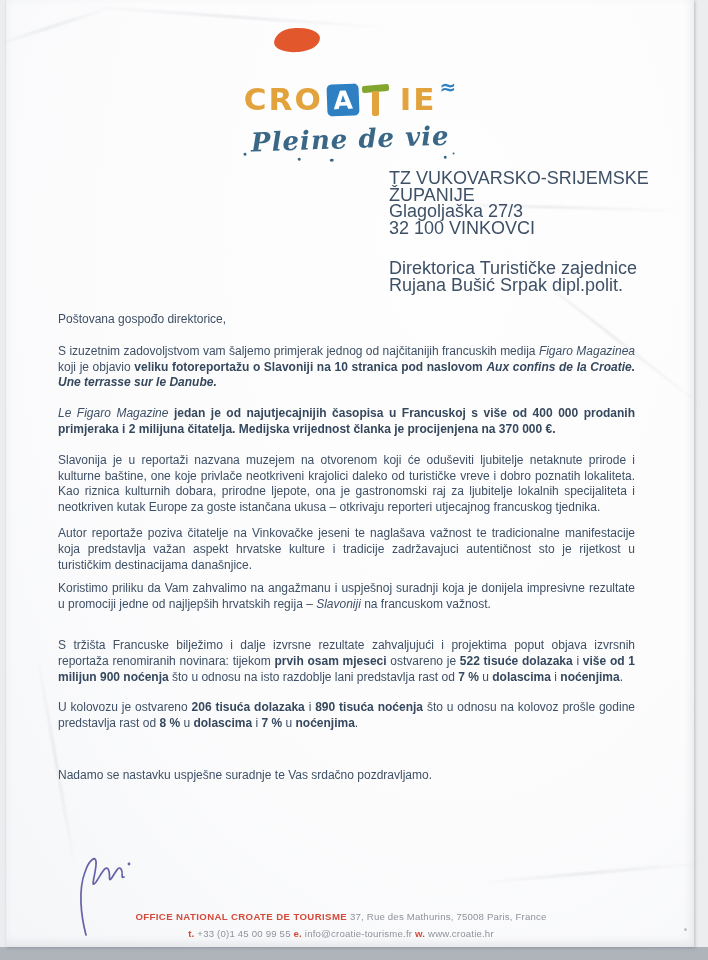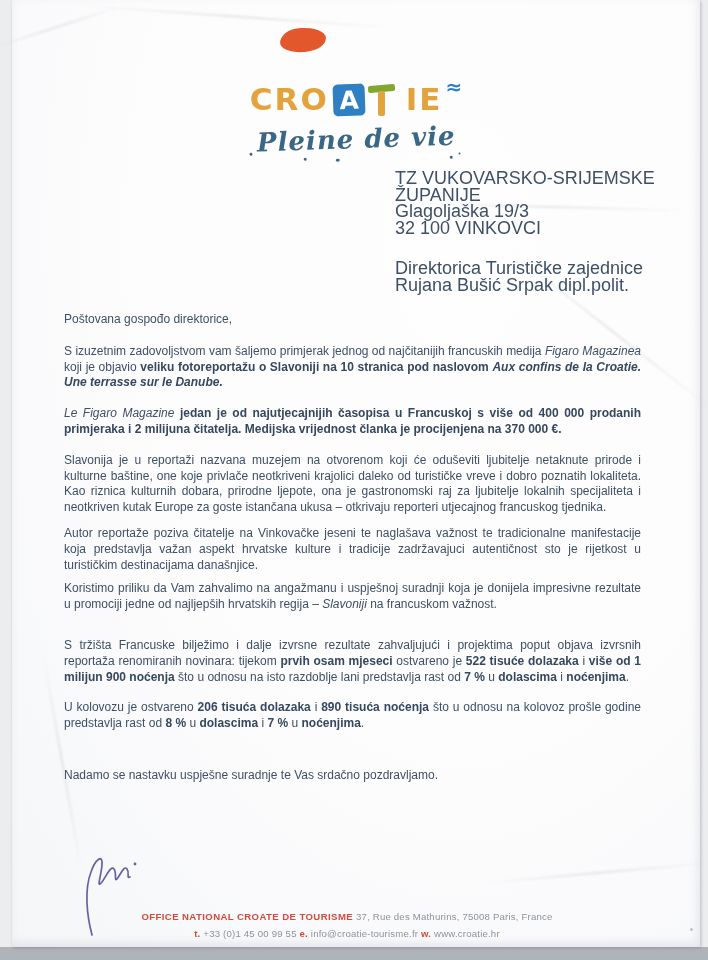--- a/index.html
+++ b/index.html
@@ -1,19 +1,19 @@
 <!DOCTYPE html>
 <html><head>
 <meta charset="utf-8">
 <style>
   html,body{margin:0;padding:0;}
   body{font-family:"Liberation Sans",sans-serif;background:#d8dadd;}
   .screen{position:relative;width:708px;height:960px;background:#ecedef;overflow:hidden;}
   .photo-strip-bottom{position:absolute;left:0;bottom:0;width:100%;height:13px;background:#afb4bb;}
-  .paper{position:absolute;left:12px;top:0;width:688px;height:947px;
+  .paper{position:absolute;left:6px;top:0;width:688px;height:947px;
          background:radial-gradient(ellipse at 65% 25%, #fefefe 0%, #fcfcfd 55%, #f5f6f8 100%);
          box-shadow:inset -2px -4px 10px rgba(160,166,176,0.22), 1px 1px 3px rgba(90,95,105,0.35);}
   .crease{position:absolute;height:2px;filter:blur(1.2px);background:linear-gradient(90deg,rgba(255,255,255,0),rgba(168,174,184,0.30),rgba(255,255,255,0));}
   .c0{left:-20px;top:26px;width:130px;transform:rotate(-18deg);}
   .c1{left:70px;top:16px;width:320px;transform:rotate(4deg);}
   .c2{left:470px;top:330px;width:260px;transform:rotate(38deg);}
   .c3{left:400px;top:206px;width:280px;transform:rotate(1.5deg);}
   .c4{left:-60px;top:760px;width:220px;transform:rotate(80deg);}
   .c5{left:470px;top:872px;width:230px;transform:rotate(-5deg);}
   .speck{position:absolute;width:3px;height:3px;border-radius:50%;background:#9aa0a8;opacity:.6;}
@@ -91,21 +91,21 @@
         <span class="ink-dot" style="left: -8px; bottom: 2px; width: 3px; height: 3px; background: rgb(58, 103, 134);"></span>
         <span class="ink-dot" style="left: 46px; bottom: -5px; width: 3px; height: 3px; background: rgb(58, 103, 134);"></span>
         <span class="ink-dot" style="left: 78px; bottom: -7px; width: 4px; height: 3px; background: rgb(58, 103, 134);"></span>
         <span class="ink-dot" style="right: 4px; bottom: -8px; width: 3px; height: 3px; background: rgb(58, 103, 134);"></span>
         <span class="ink-dot" style="right: -4px; bottom: -4px; width: 2px; height: 2px; background: rgb(58, 103, 134);"></span>
       </div>
     </div>
 
     <div class="recipient">
       <div>TZ VUKOVARSKO-SRIJEMSKE ŽUPANIJE</div>
-      <div>Glagoljaška 19/3</div>
+      <div>Glagoljaška 27/3</div>
       <div>32 100 VINKOVCI</div>
       <div class="grp2">Direktorica Turističke zajednice</div>
       <div>Rujana Bušić Srpak dipl.polit.</div>
     </div>
 
     <div class="letter-body">
       <p class="salutation">Poštovana gospođo direktorice,</p>
       <div class="paras">
           <p><span>S izuzetnim zadovoljstvom vam šaljemo primjerak jednog od najčitanijih francuskih medija </span><span class="i">Figaro Magazinea</span><span> koji je objavio </span><span class="b">veliku fotoreportažu o Slavoniji na 10 stranica pod naslovom </span><span class="b i">Aux confins de la Croatie. Une terrasse sur le Danube.</span></p>
           <p><span class="i">Le Figaro Magazine</span><span> </span><span class="b">jedan je od najutjecajnijih časopisa u Francuskoj s više od 400 000 prodanih primjeraka i 2 milijuna čitatelja. Medijska vrijednost članka je procijenjena na 370 000 €.</span></p>

